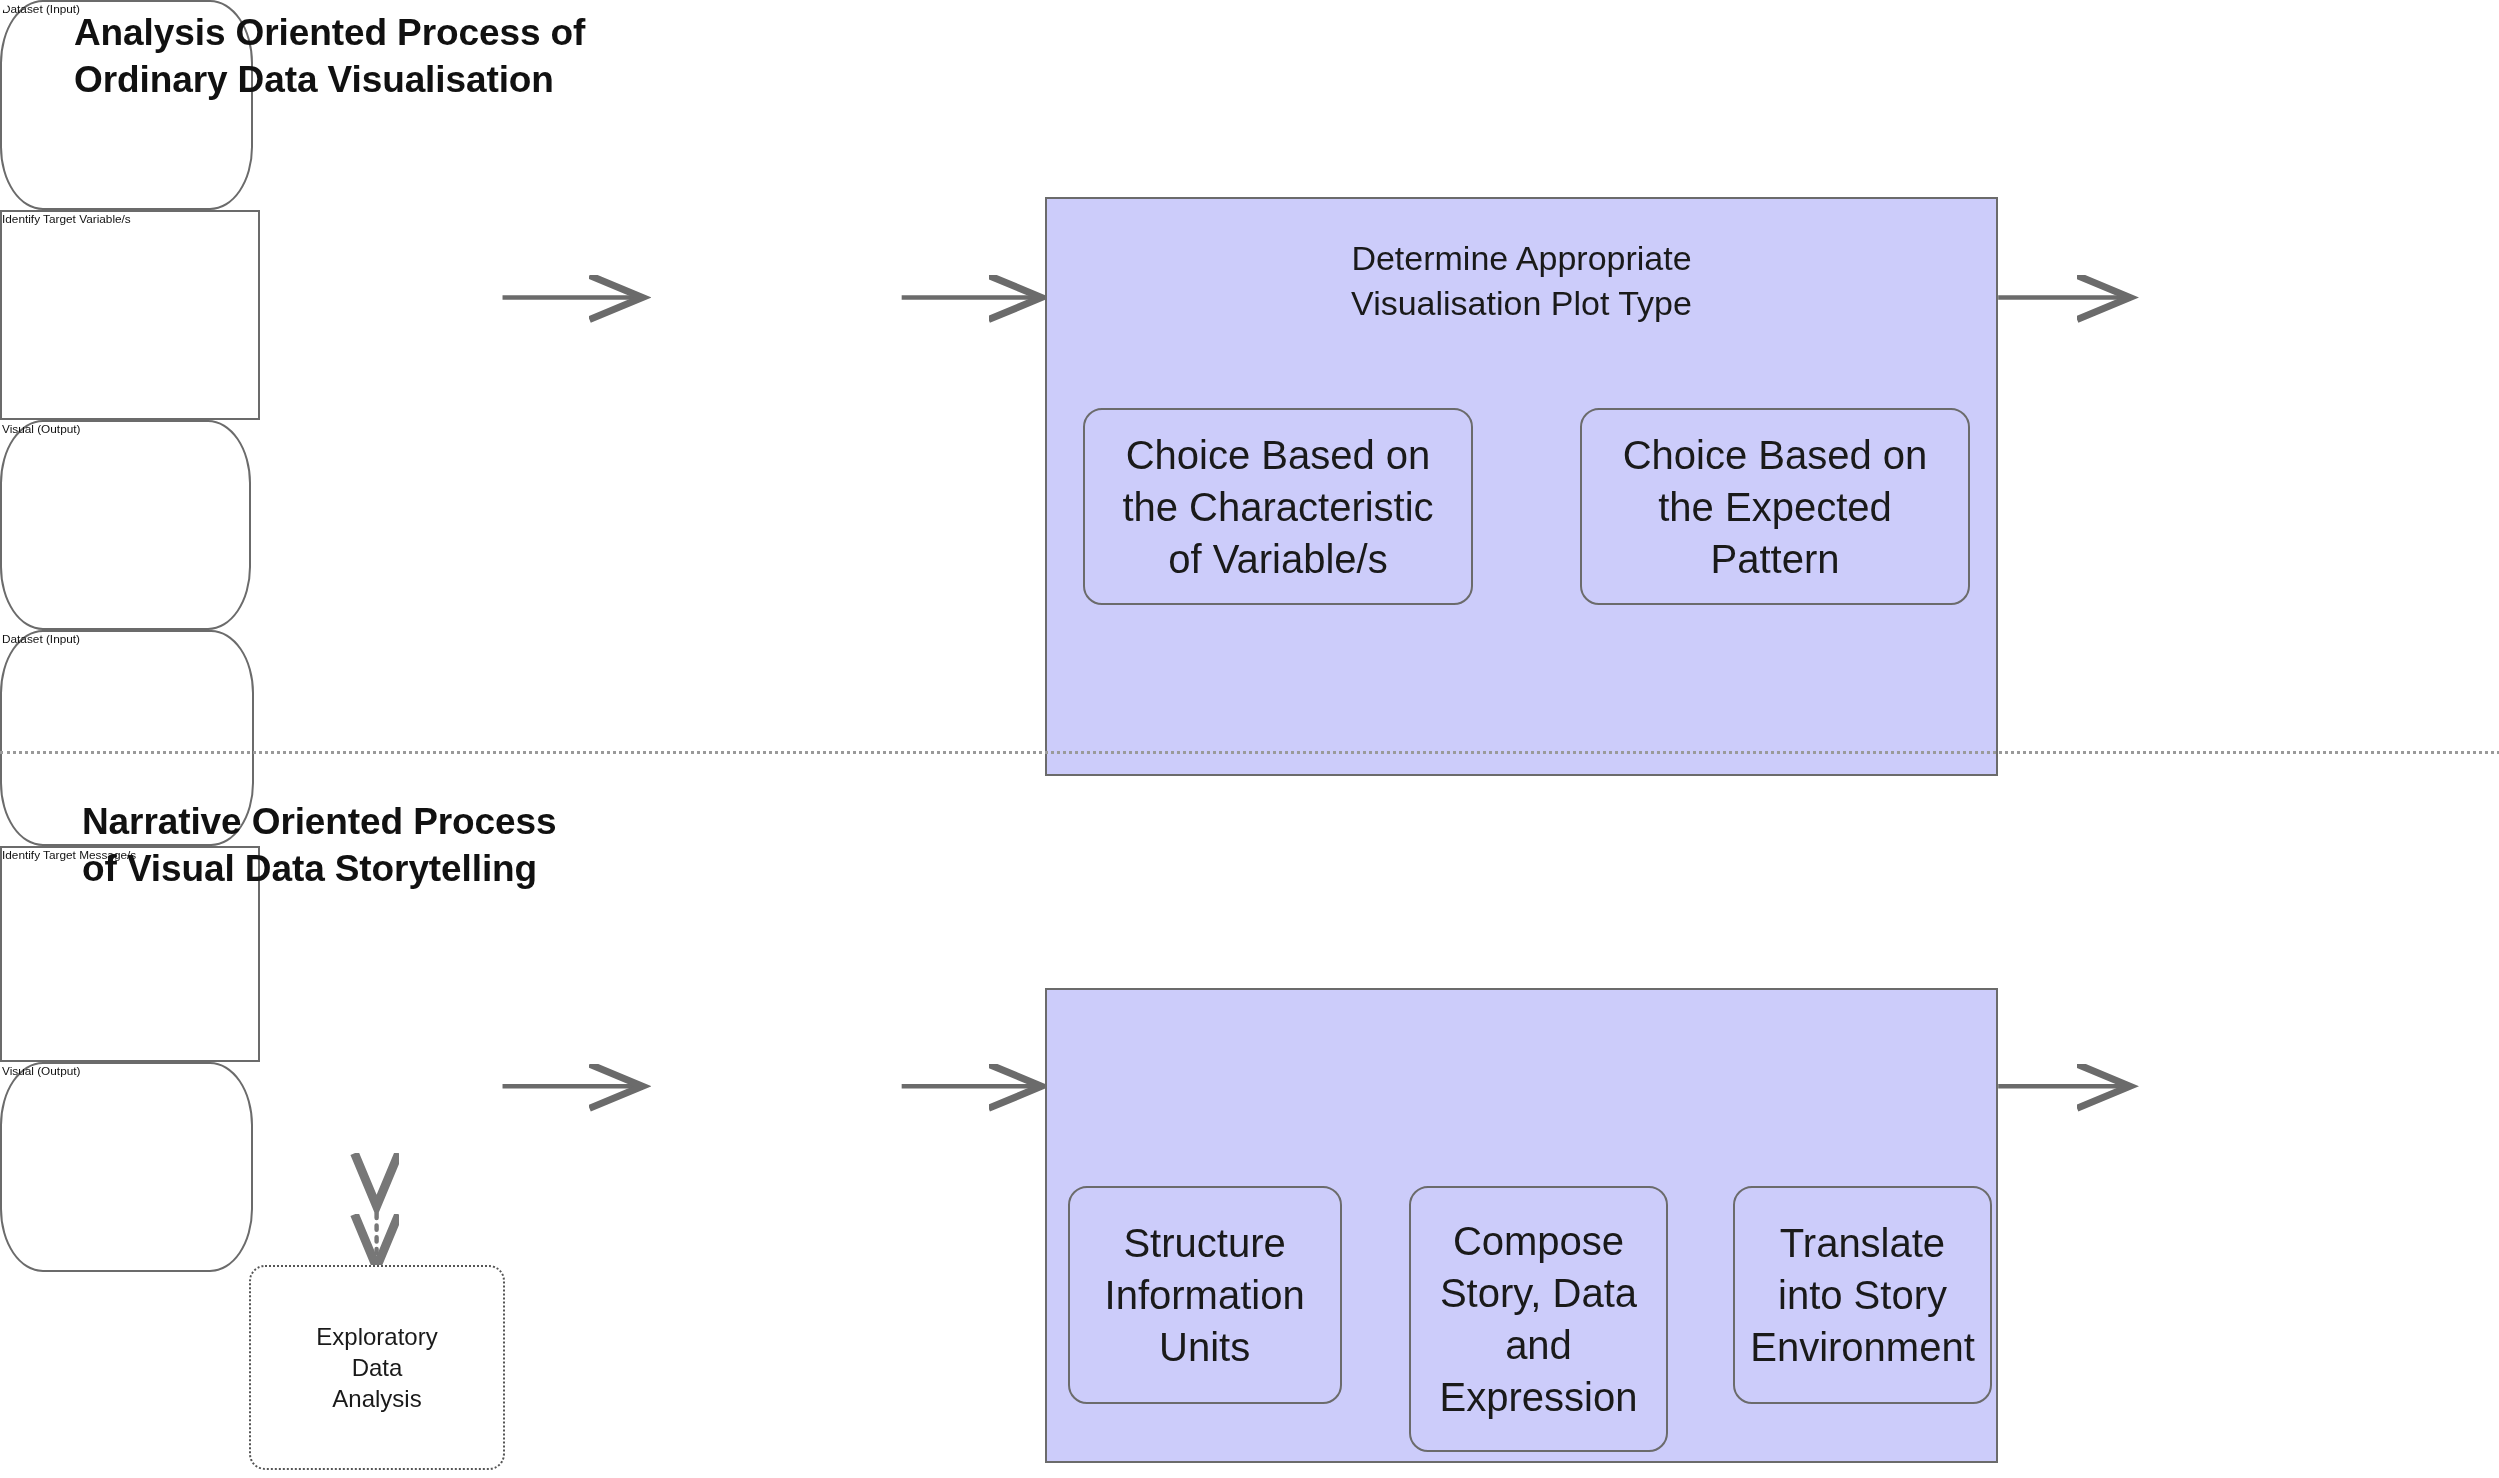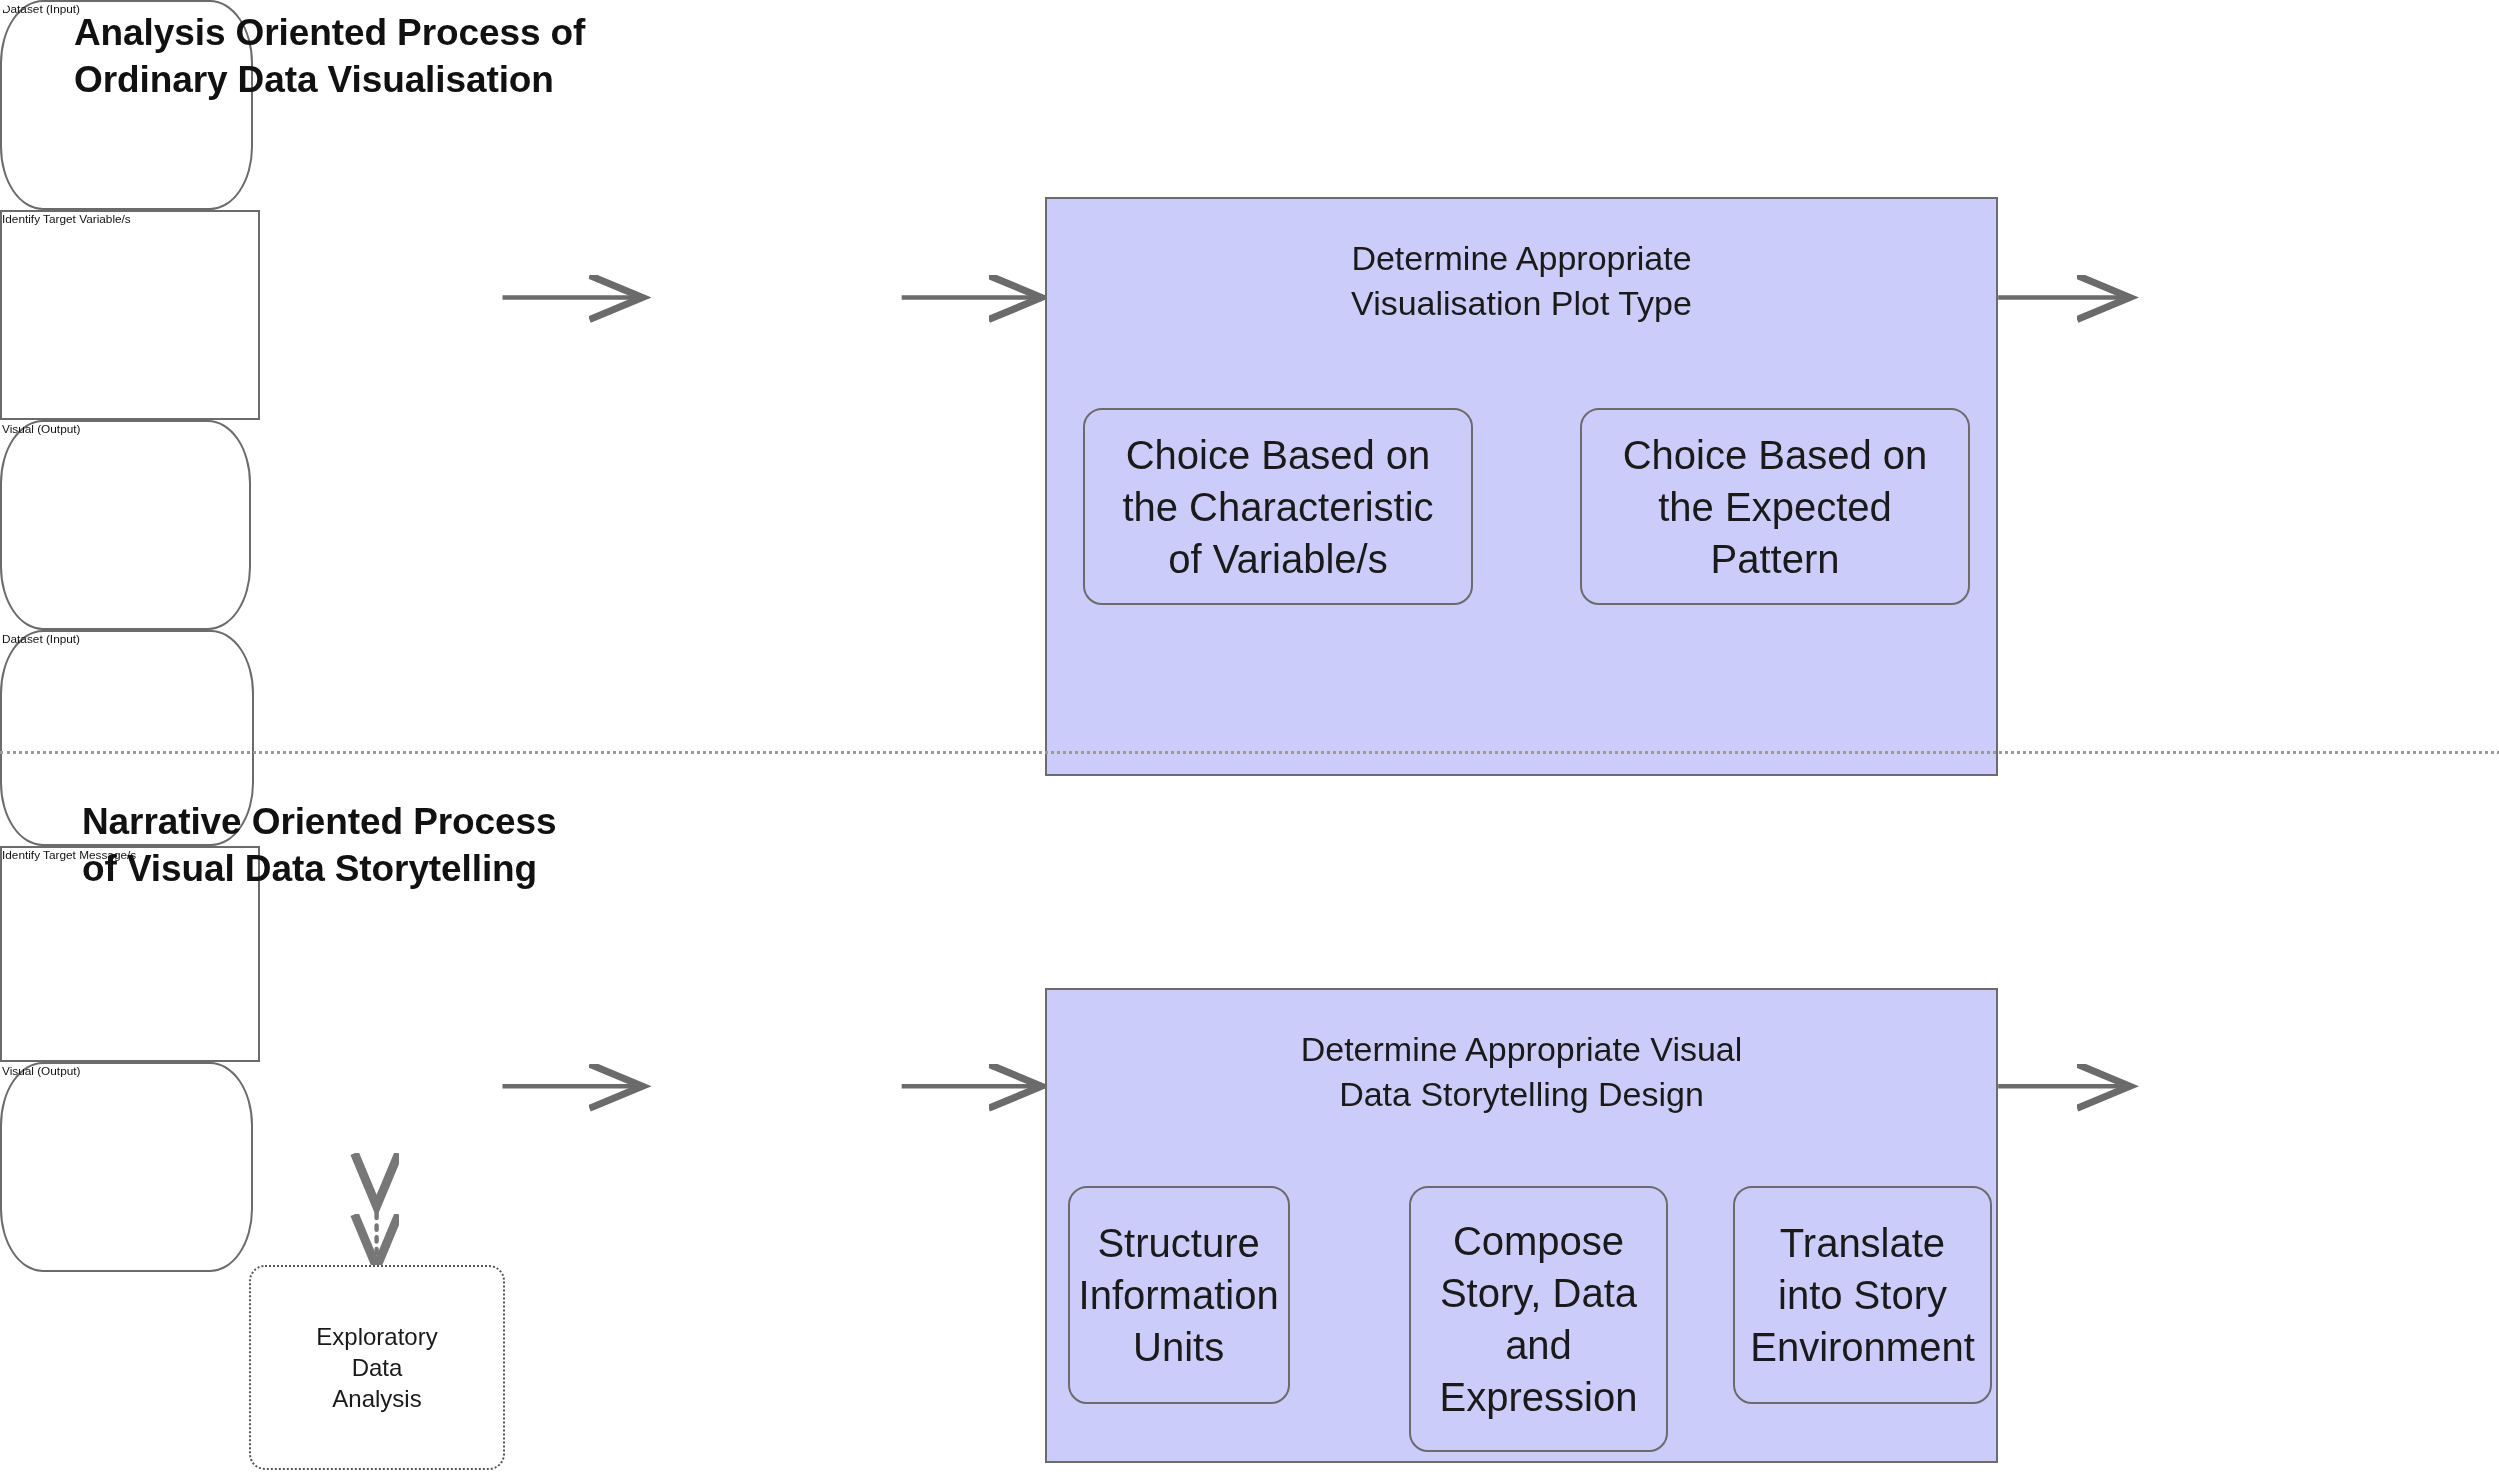--- a/index.html
+++ b/index.html
@@ -210,24 +210,22 @@
 
   <div class="dotted-node" style="left:249px; top:1265px; width:256px; height:205px;">Exploratory
 Data
 Analysis</div>
 
   <div class="rect-node" style="left:645px; top:984px; width:256px; height:212px;">Identify
 Target
 Message/s</div>
 
   <div class="panel" style="left:1045px; top:988px; width:953px; height:475px;">
-    <div class="panel-heading" style="top:37px;">Determine Appropriate Visual
-Data Storytelling Design</div>
-
-    <div class="sub-node" style="left:20.6px; top:196px; width:222px; height:218px;">Structure
+
+    <div class="sub-node" style="left:20.6px; top:196px; width:274px; height:218px;">Structure
 Information
 Units</div>
 
     <div class="sub-node" style="left:362px; top:196px; width:259px; height:266px;">Compose
 Story, Data
 and
 Expression</div>
 
     <div class="sub-node" style="left:686px; top:196px; width:259px; height:218px;">Translate
 into Story

